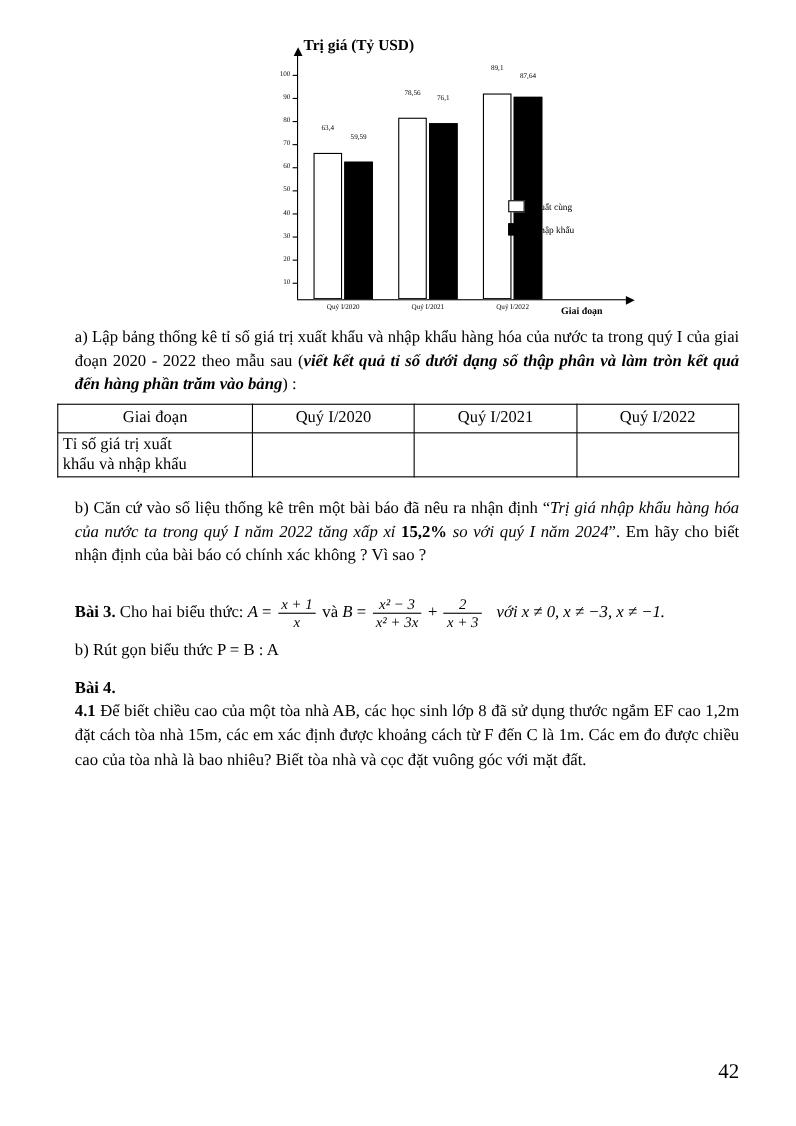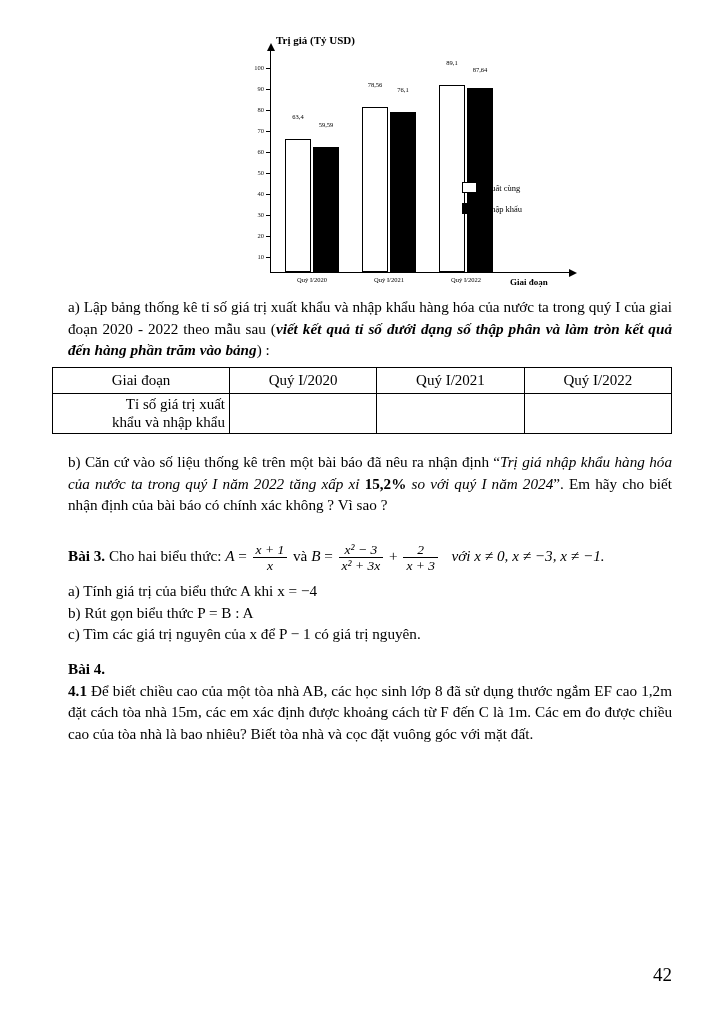--- a/index.html
+++ b/index.html
@@ -69,21 +69,21 @@
     right: -7px;
     top: -3.5px;
     border-top: 4px solid transparent;
     border-bottom: 4px solid transparent;
     border-left: 8px solid #000;
   }
   .y-title {
     position: absolute;
     left: 66px;
     top: 0px;
-    font-size: 11px;
+    font-size: 14px;
     font-weight: bold;
     white-space: nowrap;
   }
   .x-title {
     position: absolute;
     left: 300px;
     top: 243px;
     font-size: 9px;
     font-weight: bold;
     white-space: nowrap;
@@ -175,21 +175,21 @@
   table.stats td {
     border: 1px solid #000;
     padding: 2px 6px;
     height: 21px;
     vertical-align: middle;
   }
   table.stats td.hd {
     text-align: center;
   }
   table.stats td.rowhd {
-    text-align: right;
+    text-align: left;
     line-height: 1.25;
     width: 168px;
     padding: 1px 4px;
   }
 
   .frac {
     display: inline-block;
     vertical-align: middle;
     text-align: center;
     font-style: italic;
@@ -318,23 +318,21 @@
       <span>+</span>
       <span class="frac">
         <span class="num">2</span>
         <span class="den">x + 3</span>
       </span>
     </span>
     &nbsp;&nbsp;<span class="mathi">với  x ≠ 0,  x ≠ −3,  x ≠ −1.</span>
   </p>
 
   <div class="gap-sm"></div>
-  <p class="t indent">a) Tính giá trị của biểu thức  A  khi  x = −4</p>
   <p class="t indent">b) Rút gọn biểu thức  P = B : A</p>
-  <p class="t indent">c) Tìm các giá trị nguyên của  x  để  P − 1 có giá trị nguyên.</p>
 
   <div class="gap"></div>
 
   <p class="t indent"><b>Bài 4.</b></p>
   <p class="t indent"><b>4.1</b><span> Để biết chiều cao của một tòa nhà AB, các học sinh lớp 8 đã sử dụng thước ngắm EF cao 1,2m đặt cách tòa nhà 15m, các em xác định được khoảng cách từ F đến C là 1m. Các em đo được chiều cao của tòa nhà là bao nhiêu? Biết tòa nhà và cọc đặt vuông góc với mặt đất.</span></p>
 
   <div class="pagenum">42</div>
 </div>
 
 </body></html>

